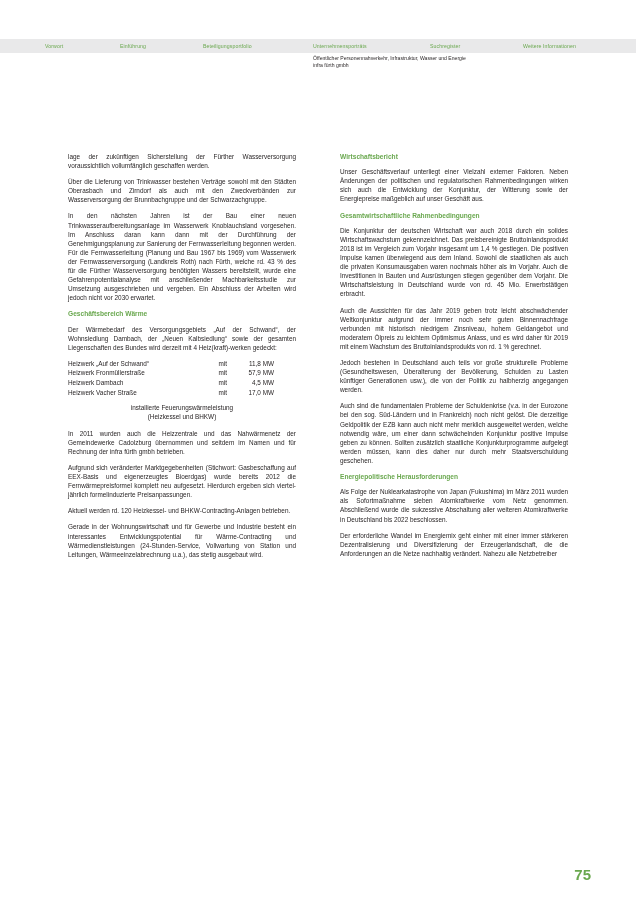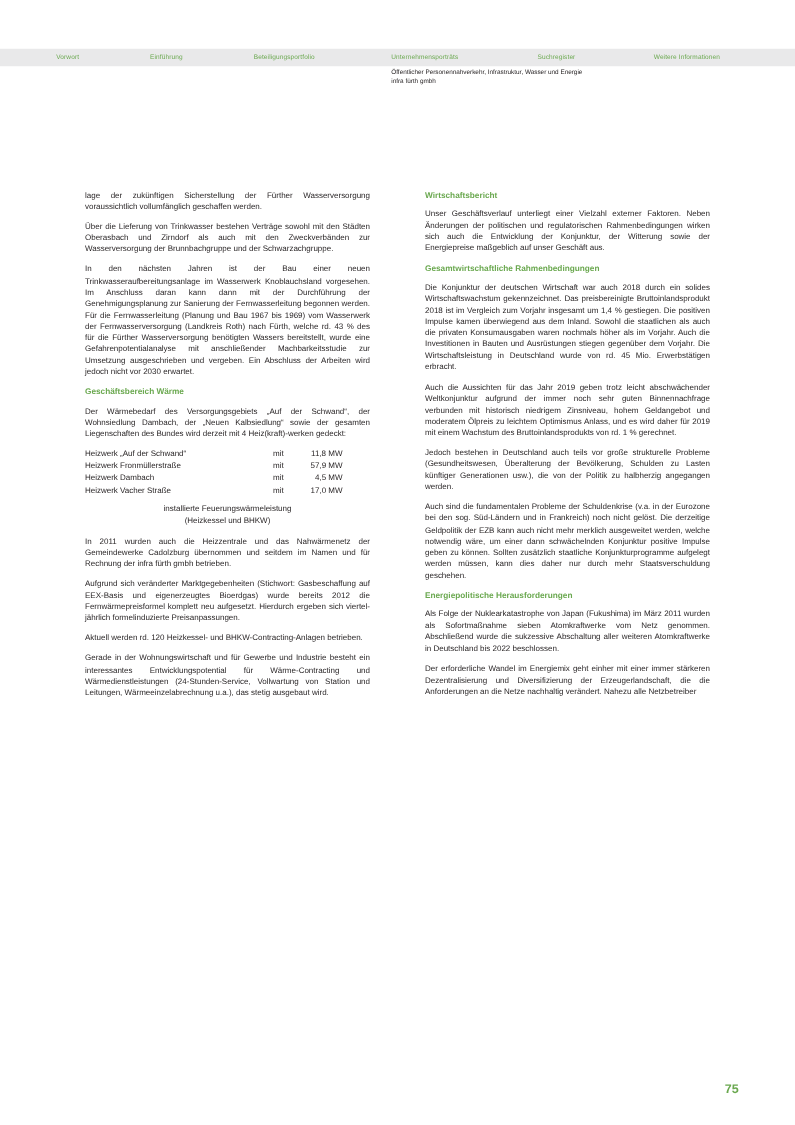--- a/index.html
+++ b/index.html
@@ -101,21 +101,21 @@
     line-height: 9.2px;
     text-align: center;
     margin: 0 0 7px 0;
   }
 
   
   .pagenum {
     position: absolute;
     right: 45px;
     top: 866px;
-    font-size: 10px;
+    font-size: 15px;
     font-weight: bold;
     color: #6aa84f;
   }
 </style>
 </head>
 <body>
 
 <div class="navbar">
   <span class="navbar-item nav-pos-1">Vorwort</span>
   <span class="navbar-item nav-pos-2">Einführung</span>

